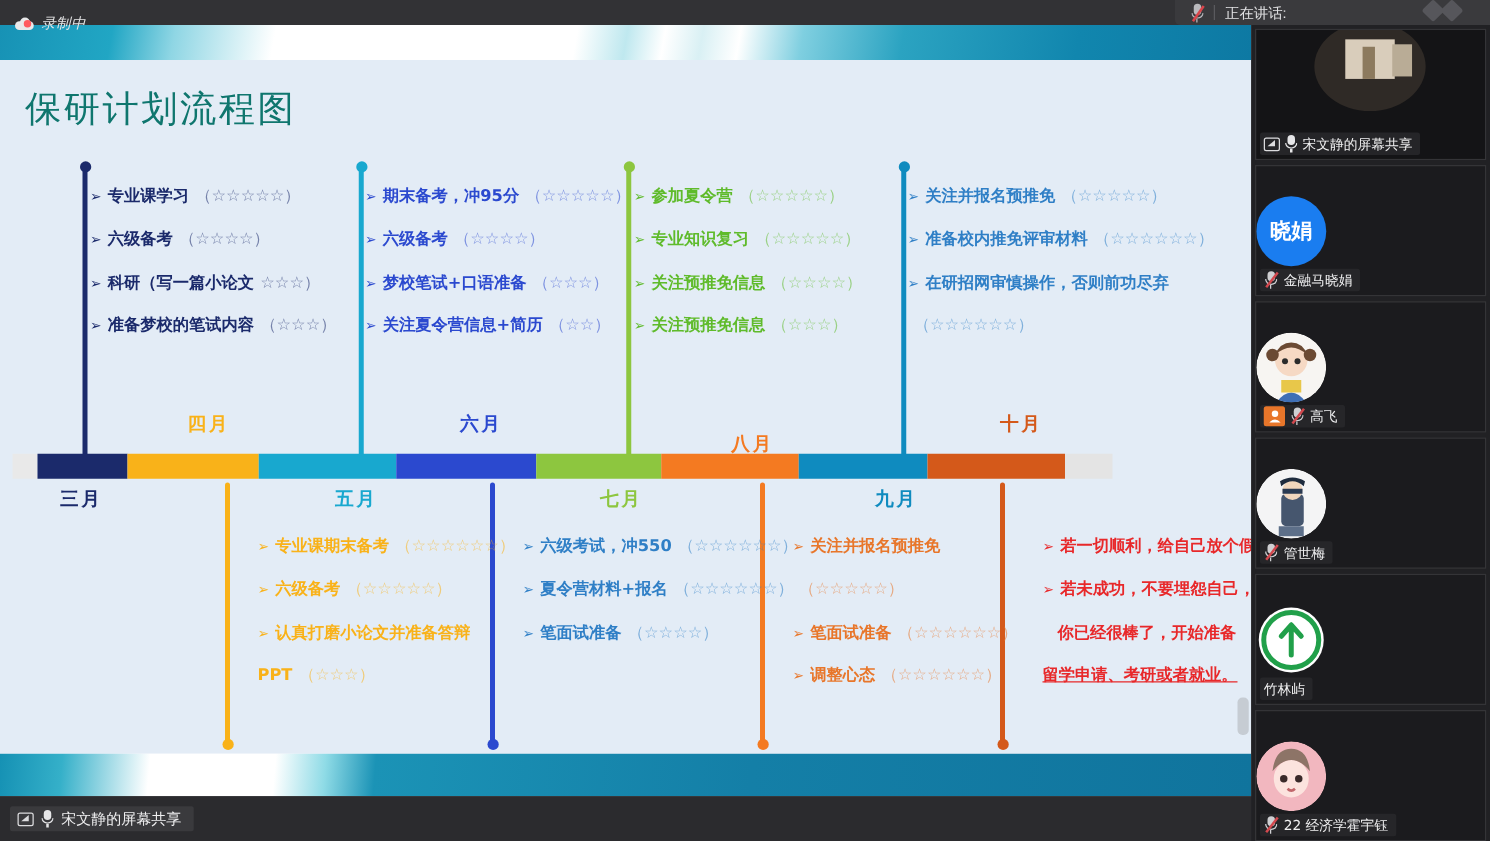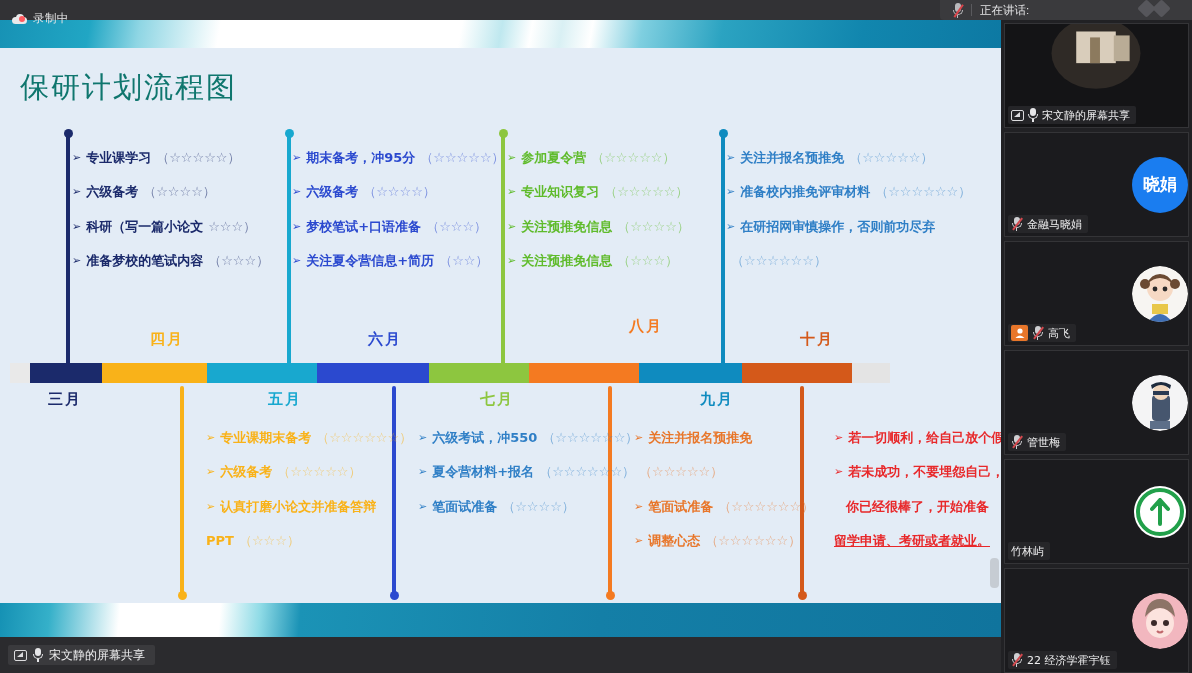--- a/index.html
+++ b/index.html
@@ -10,21 +10,21 @@
     font-family: "Liberation Sans", "DejaVu Sans", sans-serif;
   }
 
   
   #top-bar {
     position: absolute; top: 0; left: 0; width: 1192px; height: 20px;
     background: #323235; z-index: 40;
   }
   #rec-group {
     position: absolute; left: 12px; top: 0; height: 37px;
-    display: flex; align-items: center; gap: 6px;
+    display: flex; align-items: center; gap: 6px; font-style: italic;
   }
   .rec-cloud { position: relative; width: 15px; height: 10px; }
   .rec-cloud::before {
     content: ""; position: absolute; left: 0; bottom: 0;
     width: 15px; height: 7px; background: #e9e9ea; border-radius: 4px;
   }
   .rec-cloud::after {
     content: ""; position: absolute; left: 4px; top: 0;
     width: 8px; height: 8px; background: #e9e9ea; border-radius: 50%;
   }
@@ -135,21 +135,21 @@
   #panel {
     position: absolute; right: 0; top: 20px; width: 191px; height: 653px;
     background: #212124; padding: 3px 3px 0 3px; z-index: 30;
   }
   .tile {
     position: relative; width: 185px; height: 105px; margin-bottom: 4px;
     background: #1b1b1e; border: 1px solid #343437; overflow: hidden;
   }
   .tile .avatar-wrap {
     position: absolute; left: 0; top: 0; width: 100%; height: 100%;
-    display: flex; align-items: center; justify-content: flex-end;
+    display: flex; align-items: center; justify-content: flex-start;
   }
   .av-circle {
     width: 56px; height: 56px; border-radius: 50%;
     display: flex; align-items: center; justify-content: center;
     font-size: 17px; color: #fff; font-family: "DejaVu Sans", sans-serif;
     font-weight: bold; overflow: hidden; position: relative;
   }
   .namebar {
     position: absolute; left: 3px; bottom: 3px; max-width: 178px;
     background: rgba(40,40,43,.88); border-radius: 2px;
@@ -339,21 +339,21 @@
           <span class="arrow">➢</span>
           <span>关注预推免信息</span>
           <span class="stars"> （☆☆☆☆）</span>
         </div>
         <div class="item" style="color: rgb(95, 187, 43);">
           <span class="arrow">➢</span>
           <span>关注预推免信息</span>
           <span class="stars"> （☆☆☆）</span>
         </div>
       </div>
-      <div class="month" style="left: 585px; top: 297px; color: rgb(244, 122, 33); margin-left: 44px;">八月</div>
+      <div class="month" style="left: 585px; top: 326px; color: rgb(244, 122, 33);">八月</div>
       <div class="conn" style="left: 721px; top: 113px; height: 232px; background: rgb(15, 139, 191);">
         <div class="dot" style="top: -4px; background: rgb(15, 139, 191);"></div>
       </div>
       <div class="col" style="left: 726px; top: 130px; width: 260px;">
         <div class="item" style="color: rgb(47, 127, 198);">
           <span class="arrow">➢</span>
           <span>关注并报名预推免</span>
           <span class="stars"> （☆☆☆☆☆）</span>
         </div>
         <div class="item" style="color: rgb(47, 127, 198);">

